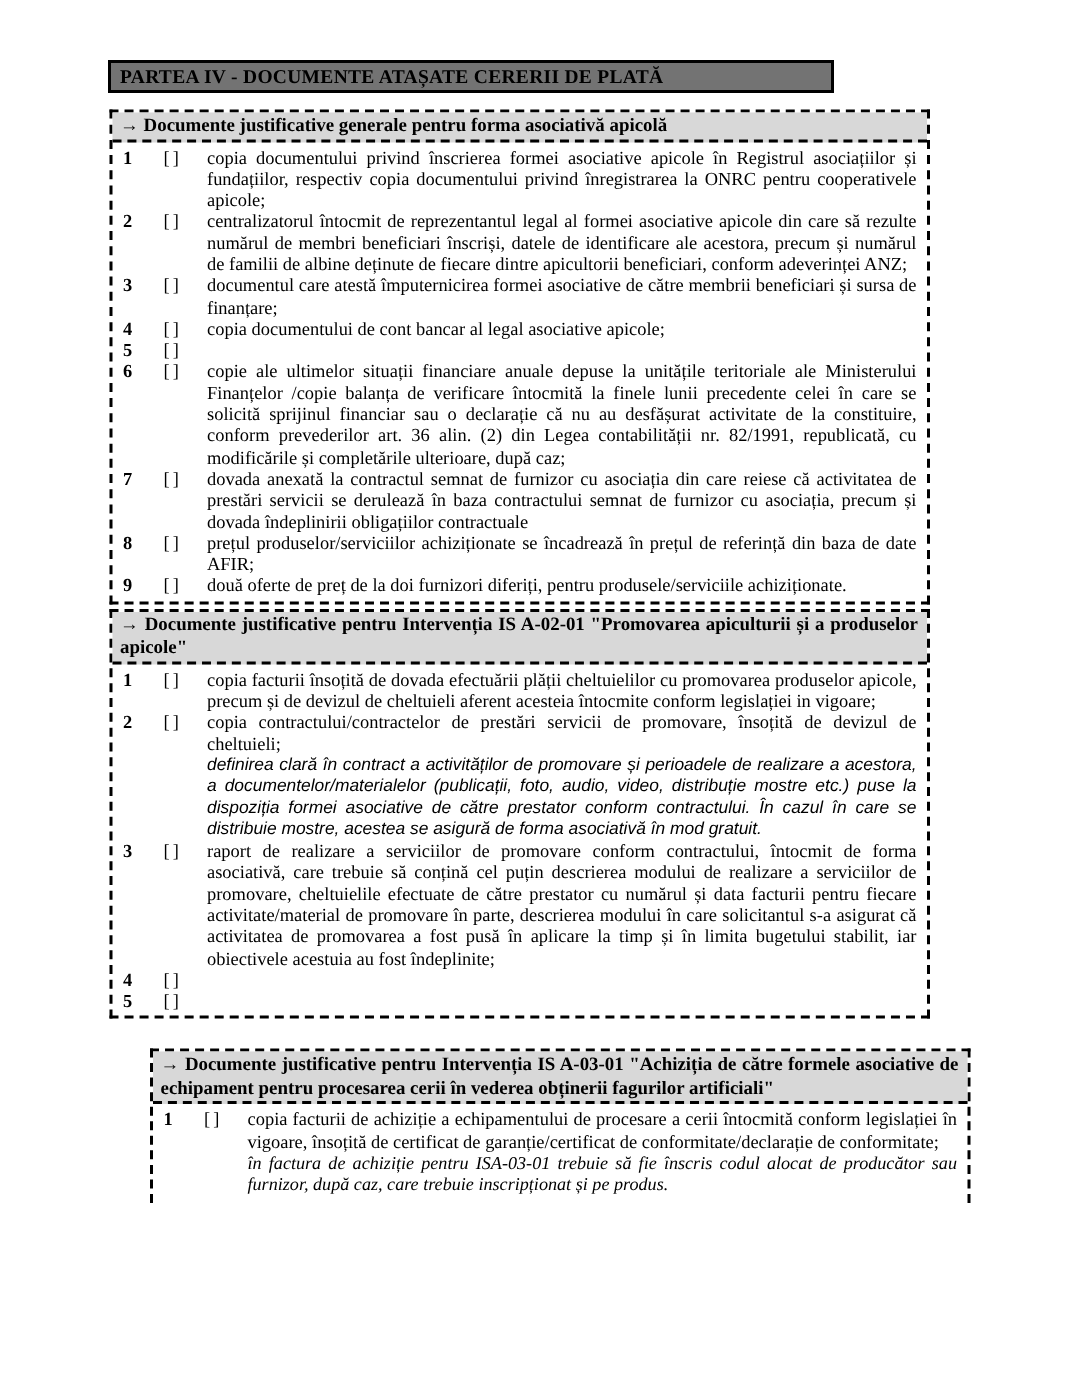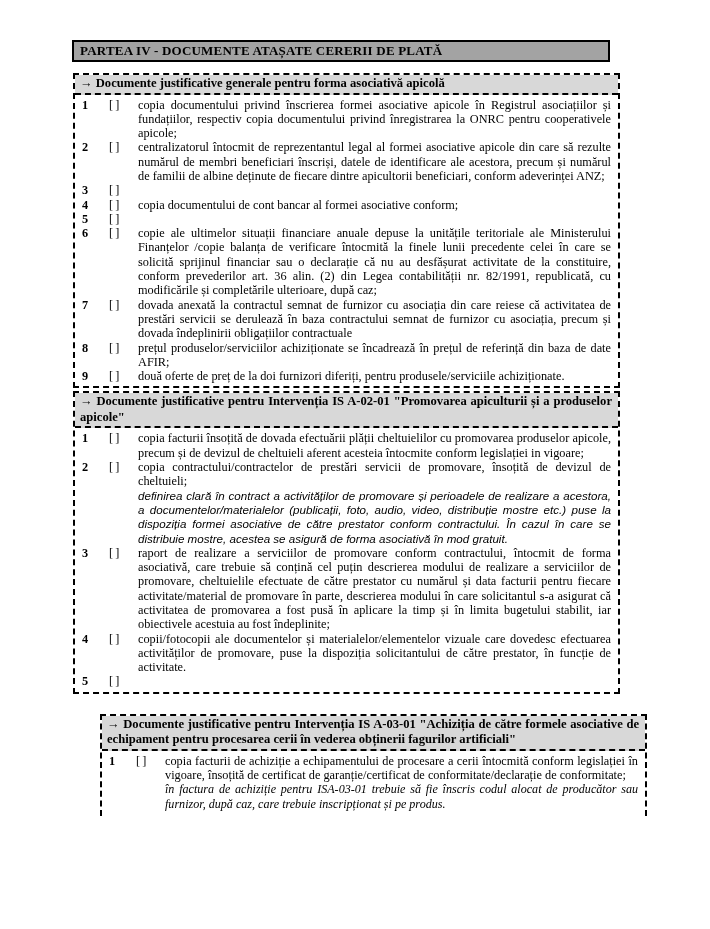--- a/index.html
+++ b/index.html
@@ -13,23 +13,23 @@
     -webkit-font-smoothing: antialiased;
   }
   .page {
     position: absolute;
     left: 72px;
     top: 40px;
     width: 550px;
   }
   .title-bar {
     box-sizing: border-box;
-    width: 538px;
+    width: 484px;
     border: 2px solid #000;
-    background: #a3a3a3;
+    background: #737373;
     font-weight: bold;
     font-size: 13px;
     line-height: 15px;
     padding: 1px 6px 2px 6px;
     letter-spacing: 0.2px;
   }
   .sections {
     margin-top: 11px;
   }
   .doc-section {
@@ -122,27 +122,32 @@
     <div class="item-text">
       <span class="main-text">centralizatorul întocmit de reprezentantul legal al formei asociative apicole din care să rezulte numărul de membri beneficiari înscriși, datele de identificare ale acestora, precum și numărul de familii de albine deținute de fiecare dintre apicultorii beneficiari, conform adeverinței ANZ;</span>
       
       
     </div>
   </div>
 
   <div class="item-row">
     <div class="item-num">3</div>
     <div class="item-checkbox">[ ]</div>
+    <div class="item-text">
+      <span class="main-text">documentul care atestă împuternicirea formei asociative de către membrii beneficiari și sursa de finanțare;</span>
+      
+      
+    </div>
   </div>
 
   <div class="item-row">
     <div class="item-num">4</div>
     <div class="item-checkbox">[ ]</div>
     <div class="item-text">
-      <span class="main-text">copia documentului de cont bancar al formei asociative conform;</span>
+      <span class="main-text">copia documentului de cont bancar al legal asociative apicole;</span>
       
       
     </div>
   </div>
 
   <div class="item-row">
     <div class="item-num">5</div>
     <div class="item-checkbox">[ ]</div>
   </div>
 
@@ -217,25 +222,20 @@
     <div class="item-text">
       <span class="main-text">raport de realizare a serviciilor de promovare conform contractului, întocmit de forma asociativă, care trebuie să conțină cel puțin descrierea modului de realizare a serviciilor de promovare, cheltuielile efectuate de către prestator cu numărul și data facturii pentru fiecare activitate/material de promovare în parte, descrierea modului în care solicitantul s-a asigurat că activitatea de promovarea a fost pusă în aplicare la timp și în limita bugetului stabilit, iar obiectivele acestuia au fost îndeplinite;</span>
       
       
     </div>
   </div>
 
   <div class="item-row">
     <div class="item-num">4</div>
     <div class="item-checkbox">[ ]</div>
-    <div class="item-text">
-      <span class="main-text">copii/fotocopii ale documentelor și materialelor/elementelor vizuale care dovedesc efectuarea activităților de promovare, puse la dispoziția solicitantului de către prestator, în funcție de activitate.</span>
-      
-      
-    </div>
   </div>
 
   <div class="item-row">
     <div class="item-num">5</div>
     <div class="item-checkbox">[ ]</div>
   </div>
 </div>
   </section>
 
   <section class="doc-section gap open-bottom">

